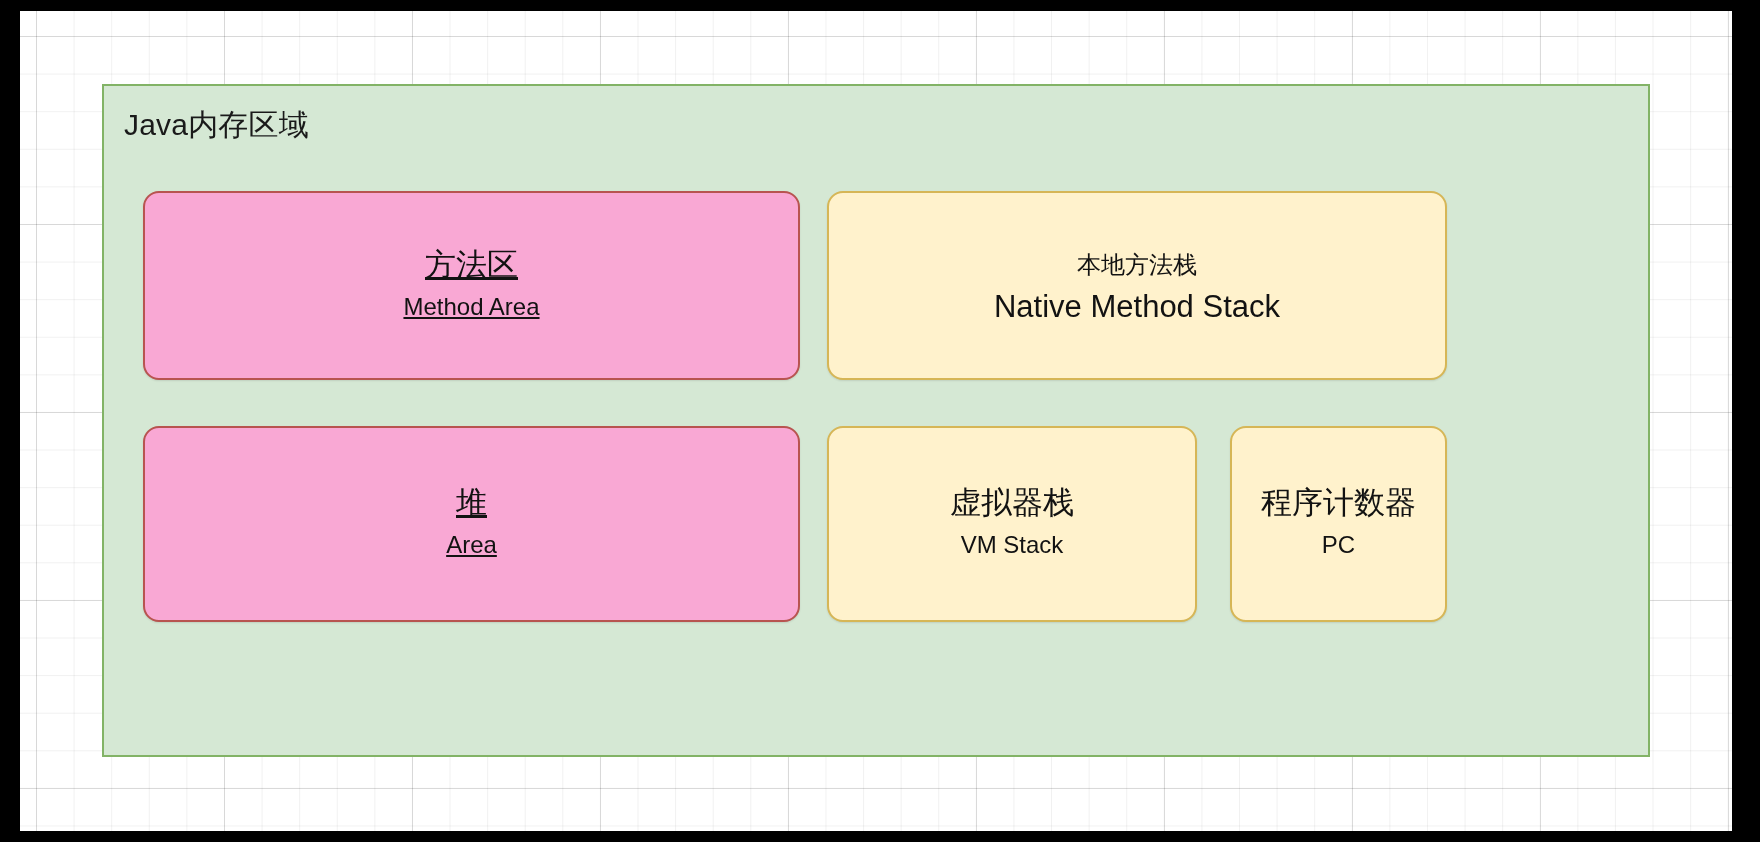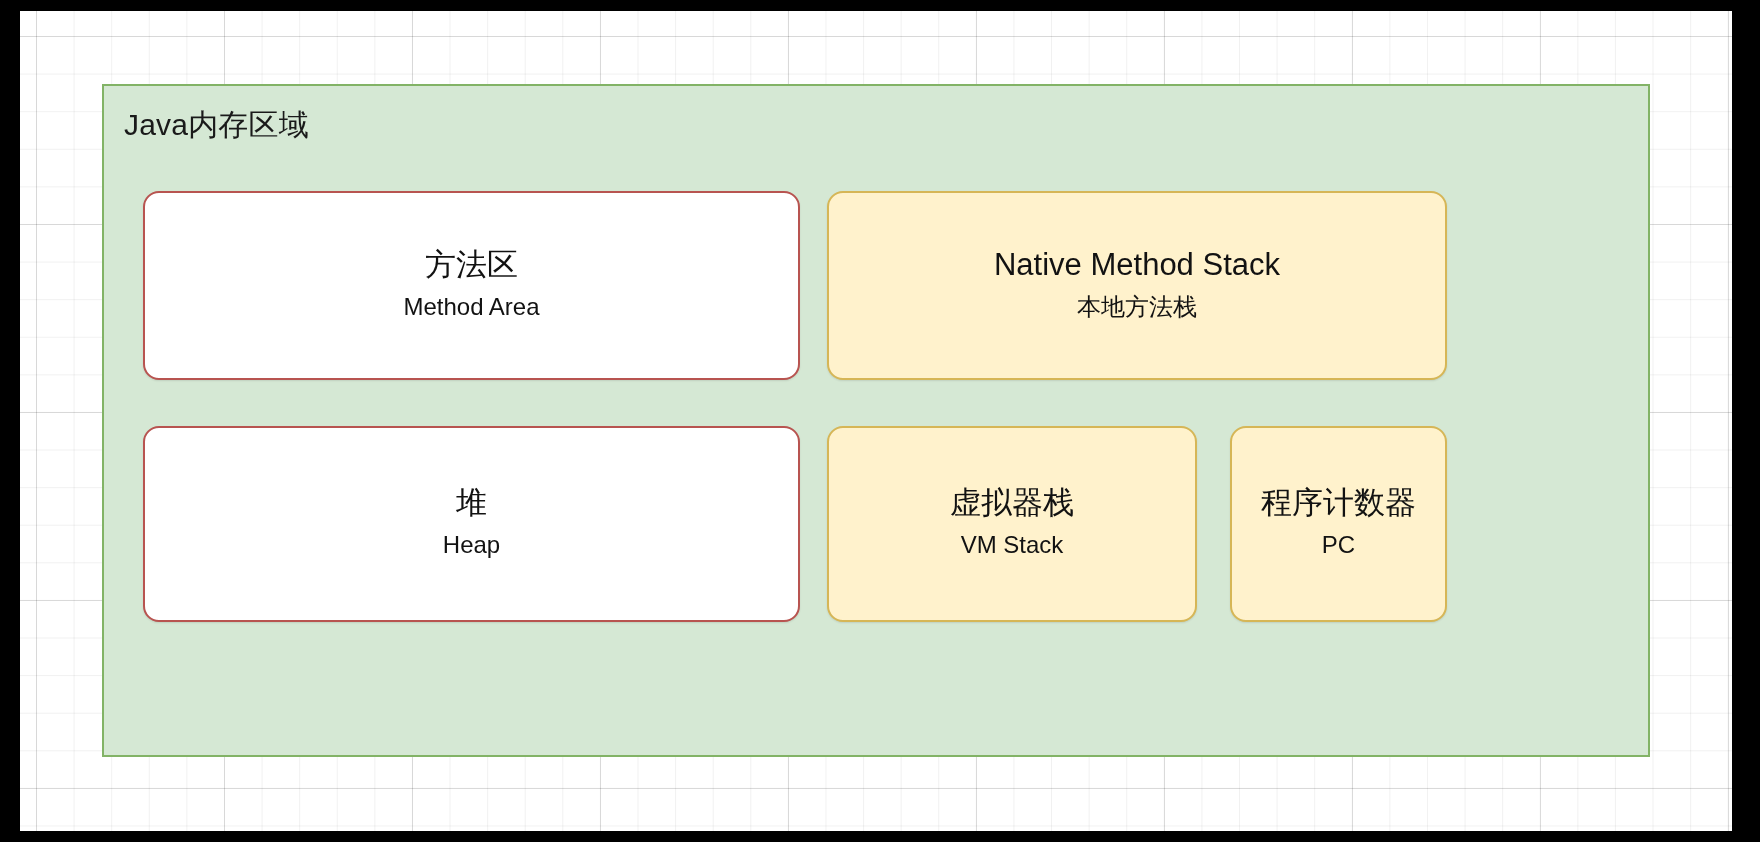--- a/index.html
+++ b/index.html
@@ -82,22 +82,23 @@
     display: flex;
     flex-direction: column;
     align-items: center;
     justify-content: center;
     text-align: center;
     color: #121212;
     box-shadow: 0 1px 2px rgba(0,0,0,0.10);
   }
 
   .region-box.pink {
-    background: #ffffff;
+    background: #f9a8d4;
     border: 2px solid #b85450;
+    text-decoration: underline;
   }
 
   .region-box.yellow {
     background: #fff2cc;
     border: 2px solid #d6b656;
   }
 
   .region-line {
     display: block;
     white-space: nowrap;
@@ -148,31 +149,31 @@
       <div id="container-title">Java内存区域</div>
 
       <div class="region-row" id="row-top">
 
         <div class="region-box pink" id="box-method-area">
           <span class="region-line primary">方法区</span>
           <span class="region-line secondary">Method Area</span>
         </div>
 
         <div class="region-box yellow" id="box-native-method-stack">
+          <span class="region-line secondary">本地方法栈</span>
           <span class="region-line primary">Native Method Stack</span>
-          <span class="region-line secondary">本地方法栈</span>
         </div>
 
       </div>
 
       <div class="region-row" id="row-bottom">
 
         <div class="region-box pink" id="box-heap">
           <span class="region-line primary">堆</span>
-          <span class="region-line secondary">Heap</span>
+          <span class="region-line secondary">Area</span>
         </div>
 
         <div class="region-box yellow" id="box-pc">
           <span class="region-line primary">程序计数器</span>
           <span class="region-line secondary">PC</span>
         </div>
 
         <div class="region-box yellow" id="box-vm-stack">
           <span class="region-line primary">虚拟器栈</span>
           <span class="region-line secondary">VM Stack</span>

